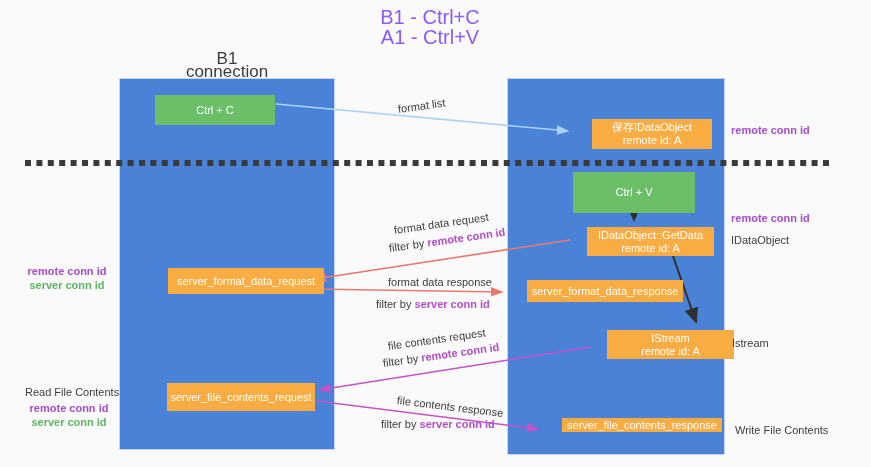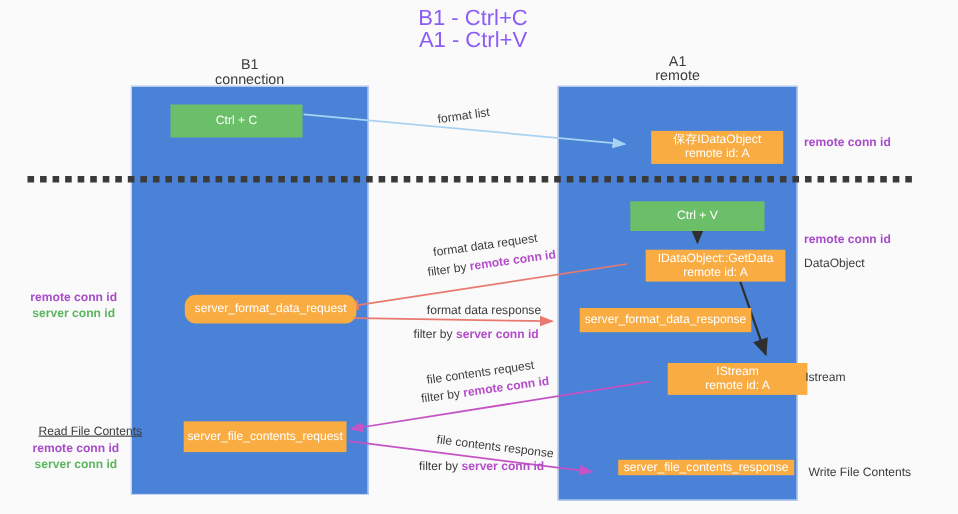--- a/index.html
+++ b/index.html
@@ -4,21 +4,21 @@
 <style>
   html,body{margin:0;padding:0;background:#fafafa;}
   .canvas{
     position:relative;width:871px;height:467px;background:#fafafa;
     font-family:"Liberation Sans",sans-serif;color:#3c3c3c;overflow:hidden;
   }
   .title{
     position:absolute;left:0;top:7px;width:860px;text-align:center;
     font-size:20px;line-height:20px;color:#8b5cf6;
   }
-  .col-header{position:absolute;text-align:center;font-size:13px;line-height:13px;color:#3c3c3c;}
+  .col-header{position:absolute;text-align:center;font-size:17px;line-height:13px;color:#3c3c3c;}
   .lifeline{position:absolute;background:#4a82d8;border:1px solid #c3d4f2;box-sizing:border-box;}
   #ll-left{left:119px;top:78px;width:216px;height:372px;}
   #ll-right{left:507px;top:78px;width:218px;height:377px;}
   .overlay{position:absolute;left:0;top:0;width:871px;height:467px;pointer-events:none;}
   .node{
     position:absolute;display:flex;flex-direction:column;align-items:center;justify-content:center;
     color:#fff;font-size:11px;line-height:13px;text-align:center;box-sizing:border-box;
   }
   .green{background:#6bbf69;}
   .orange{background:#f9ac42;margin-left:17px;}
@@ -38,24 +38,20 @@
 <div class="canvas">
 
   <div class="title">
     <div>B1 - Ctrl+C</div>
     <div>A1 - Ctrl+V</div>
   </div>
 
   <div class="col-header" style="left:119px;top:52px;width:216px;">
     <div>B1</div>
     <div>connection</div>
-  </div>
-  <div class="col-header" style="left:507px;top:49px;width:218px;">
-    <div>A1</div>
-    <div>remote</div>
   </div>
 
   <div class="lifeline" id="ll-left"></div>
   <div class="lifeline" id="ll-right"></div>
 
   <svg class="overlay" viewBox="0 0 871 467">
     <defs>
       <marker id="m-blue" markerWidth="10" markerHeight="8" refX="7" refY="3" orient="auto">
           <path d="M0,0 L8,3 L0,6 Z" fill="#a9d3f2"></path>
         </marker>
@@ -79,53 +75,53 @@
     <line x1="317" y1="401" x2="538" y2="429" stroke="#c653c6" stroke-width="1.6" marker-end="url(#m-magenta)"></line>
   </svg>
 
   <div class="node green" style="left:155px;top:95px;width:120px;height:30px;">
     <span>Ctrl + C</span>
   </div>
   <div class="node orange" style="left:575px;top:119px;width:120px;height:30px;">
     <span>保存IDataObject</span>
     <span>remote id: A</span>
   </div>
-  <div class="node green" style="left:573px;top:172px;width:122px;height:27px;margin-top:11px;">
+  <div class="node green" style="left:573px;top:172px;width:122px;height:41px;">
     <span>Ctrl + V</span>
   </div>
   <div class="node orange" style="left:570px;top:227px;width:127px;height:29px;">
     <span>IDataObject::GetData</span>
     <span>remote id: A</span>
   </div>
-  <div class="node orange" style="left:151px;top:268px;width:156px;height:26px;border-radius:10px;">
+  <div class="node orange" style="left:151px;top:268px;width:156px;height:26px;">
     <span>server_format_data_request</span>
   </div>
   <div class="node orange" style="left:510px;top:280px;width:156px;height:22px;">
     <span>server_format_data_response</span>
   </div>
   <div class="node orange" style="left:590px;top:330px;width:127px;height:29px;">
     <span>IStream</span>
     <span>remote id: A</span>
   </div>
   <div class="node orange" style="left:150px;top:383px;width:148px;height:28px;">
     <span>server_file_contents_request</span>
   </div>
   <div class="node orange" style="left:545px;top:418px;width:160px;height:14px;">
     <span>server_file_contents_response</span>
   </div>
 
   <div class="side purple ctr" style="left:24px;top:265px;width:86px;">remote conn id</div>
   <div class="side greenlab ctr" style="left:24px;top:279px;width:86px;">server conn id</div>
-  <div class="side dark" style="left:35px;top:386px;text-decoration:underline;">Read File Contents</div>
+  <div class="side dark" style="left:25px;top:386px;">Read File Contents</div>
   <div class="side purple ctr" style="left:26px;top:402px;width:86px;">remote conn id</div>
   <div class="side greenlab ctr" style="left:26px;top:416px;width:86px;">server conn id</div>
 
   <div class="side purple" style="left:731px;top:124px;">remote conn id</div>
   <div class="side purple" style="left:731px;top:212px;">remote conn id</div>
-  <div class="side dark" style="left:731px;top:234px;">DataObject</div>
+  <div class="side dark" style="left:731px;top:234px;">IDataObject</div>
   <div class="side dark" style="left:732px;top:337px;">Istream</div>
   <div class="side dark" style="left:735px;top:424px;">Write File Contents</div>
 
   <div class="flow rotneg" style="left:398px;top:103px;">format list</div>
 
   <div class="flow rotneg" style="left:394px;top:224px;">format data request</div>
   <div class="flow rotneg" style="left:389px;top:242px;">
     <span>filter by </span><span class="key">remote conn id</span>
   </div>
 

